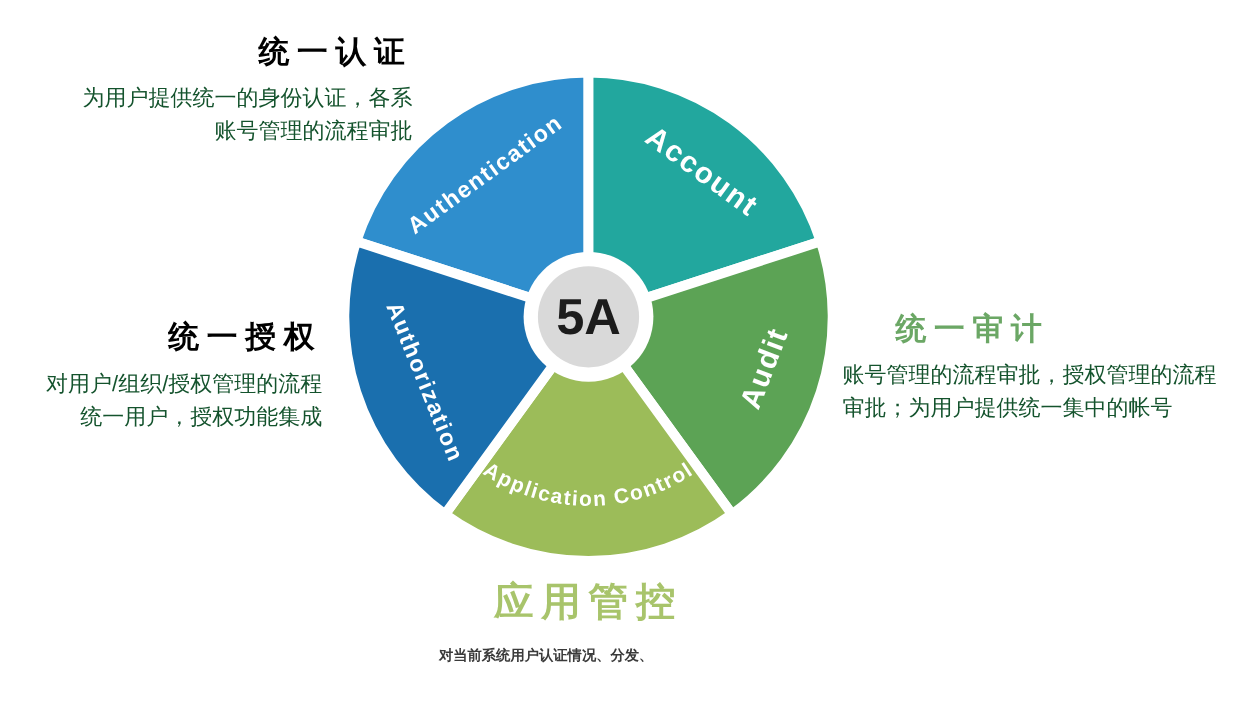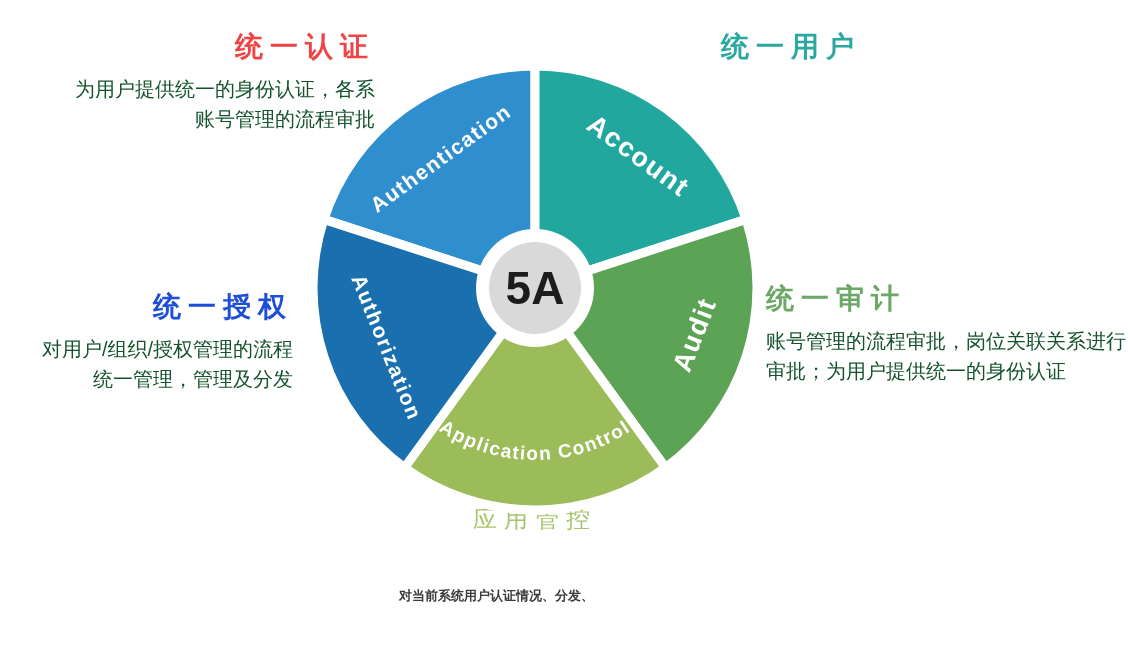--- a/index.html
+++ b/index.html
@@ -15,22 +15,22 @@
     margin-top:12px;font-size:20px;line-height:30px;color:#14532d;white-space:nowrap;
   }
   .align-right{text-align:right;}
   .align-left{text-align:left;}
 
   #co-authentication{top:32px;right:753px;}
   #co-account{top:32px;left:721px;}
   #co-audit{top:284px;left:766px;}
   #co-authorization{top:292px;right:835px;}
   #co-appcontrol-title{
-    position:absolute;top:504px;left:535px;transform:translateX(-50%);
-    font-size:24px;font-weight:400;letter-spacing:7px;line-height:30px;white-space:nowrap;
+    position:absolute;top:532px;left:535px;transform:translateX(-50%);
+    font-size:36px;font-weight:700;letter-spacing:7px;line-height:30px;white-space:nowrap;
   }
   #co-appcontrol-body{
     position:absolute;top:580px;left:399px;
     font-size:13px;line-height:31px;color:#3a3a3a;white-space:nowrap;font-weight:bold;
   }
 
   svg.pie{position:absolute;left:0;top:0;}
   .seg-label{
     font-weight:700;fill:#ffffff;letter-spacing:1.5px;
     font-family:"Liberation Sans","DejaVu Sans",sans-serif;
@@ -39,44 +39,43 @@
     font-weight:700;fill:#1c1c1c;
     font-family:"Liberation Sans","DejaVu Sans",sans-serif;
   }
 </style>
 </head>
 <body>
 
 <div class="canvas">
 
   <div class="callout align-right" id="co-authentication">
-    <div class="title" style="color: #ef4444;">统一认证</div>
+    <div class="title" style="color: #000000;">统一认证</div>
     <div class="body">
       <div>为用户提供统一的身份认证，各系</div>
       <div>账号管理的流程审批</div>
     </div>
   </div>
 
   <div class="callout align-left" id="co-account">
-    <div class="title" style="color: rgb(43, 168, 160);">统一用户</div>
   </div>
 
   <div class="callout align-left" id="co-audit">
-    <div class="title" style="color: rgb(107, 167, 101);">统一审计</div>
+    <div class="title" style="color: rgb(107, 167, 101); margin-left: 48px;">统一审计</div>
     <div class="body">
-      <div>账号管理的流程审批，岗位关联关系进行</div>
-      <div>审批；为用户提供统一的身份认证</div>
+      <div>账号管理的流程审批，授权管理的流程</div>
+      <div>审批；为用户提供统一集中的帐号</div>
     </div>
   </div>
 
   <div class="callout align-right" id="co-authorization">
-    <div class="title" style="color: #1d4ed8; font-family: Liberation Serif, serif;">统一授权</div>
+    <div class="title" style="color: #000000; font-family: Liberation Serif, serif;">统一授权</div>
     <div class="body">
       <div>对用户/组织/授权管理的流程</div>
-      <div>统一管理，管理及分发</div>
+      <div>统一用户，授权功能集成</div>
     </div>
   </div>
 
   <div id="co-appcontrol-title" style="color: rgb(168, 196, 107);">应用管控</div>
   <div id="co-appcontrol-body">
     <div>对当前系统用户认证情况、分发、</div>
   </div>
 
   <svg class="pie" width="1128" height="654" viewBox="0 0 1128 654">
 

